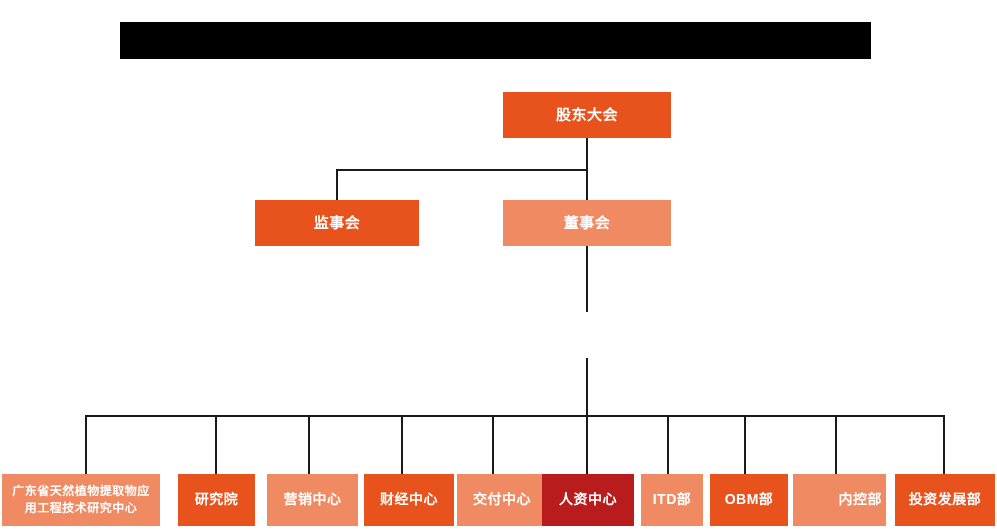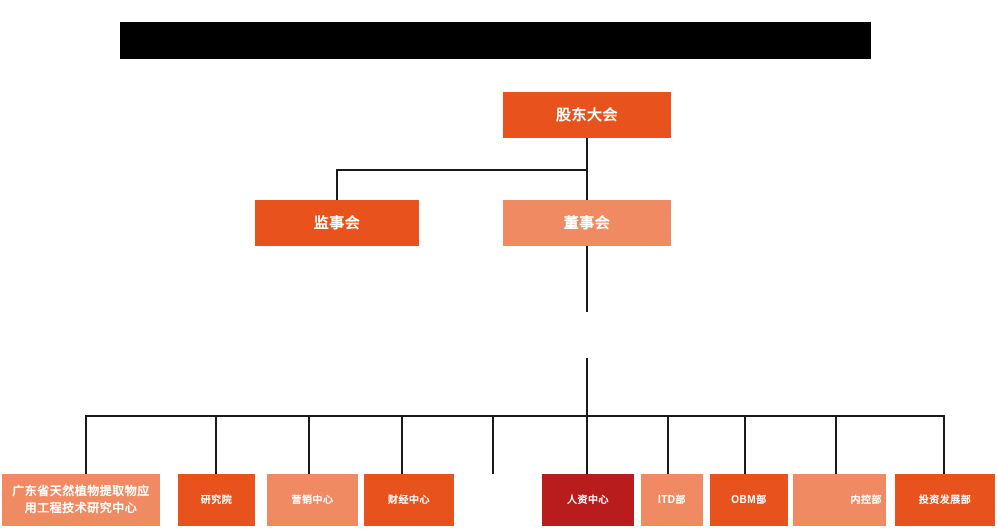--- a/index.html
+++ b/index.html
@@ -55,21 +55,21 @@
     display: block;
     width: 100%;
     padding: 0 4px;
     box-sizing: border-box;
     white-space: pre-line;
   }
 
   
   .row-top .label    { font-size: 15px; }
   .row-mid .label    { font-size: 15px; }
-  .row-leaf .label   { font-size: 10px; }
+  .row-leaf .label   { font-size: 14px; }
   .node.multiline .label { font-size: 12px; line-height: 1.45; }
 </style>
 </head>
 <body>
 
 <div id="canvas">
 
   <div class="title-bar" id="title-bar" style="left: 120px; top: 22px; width: 751px; height: 37px; background: rgb(0, 0, 0);"></div>
 
   <div id="connectors-layer" style="position:absolute;inset:0;">
@@ -107,20 +107,23 @@
       </div>
       <div class="node dark row-leaf" style="left: 178px; top: 474px; width: 77px; height: 52px; background: rgb(232, 82, 28); color: rgb(255, 255, 255);">
         <span class="label">研究院</span>
       </div>
       <div class="node dark row-leaf" style="left: 364px; top: 474px; width: 90px; height: 52px; background: rgb(232, 82, 28); color: rgb(255, 255, 255);">
         <span class="label">财经中心</span>
       </div>
       <div class="node light row-leaf" style="left: 267px; top: 474px; width: 91px; height: 52px; background: rgb(239, 138, 99); color: rgb(255, 255, 255);">
         <span class="label">营销中心</span>
       </div>
+      <div class="node light row-leaf" style="left: 457px; top: 474px; width: 90px; height: 52px; background: rgb(239, 138, 99); color: rgb(255, 255, 255);">
+        <span class="label">交付中心</span>
+      </div>
       <div class="node dark row-leaf" style="left: 542px; top: 474px; width: 92px; height: 52px; background: #b91c1c; color: rgb(255, 255, 255);">
         <span class="label">人资中心</span>
       </div>
       <div class="node light row-leaf" style="left: 641px; top: 474px; width: 62px; height: 52px; background: rgb(239, 138, 99); color: rgb(255, 255, 255);">
         <span class="label">ITD部</span>
       </div>
       <div class="node dark row-leaf" style="left: 710px; top: 474px; width: 78px; height: 52px; background: rgb(232, 82, 28); color: rgb(255, 255, 255);">
         <span class="label">OBM部</span>
       </div>
       <div class="node light row-leaf" style="left: 793px; top: 474px; width: 93px; height: 52px; background: rgb(239, 138, 99); color: rgb(255, 255, 255); text-align: right;">

